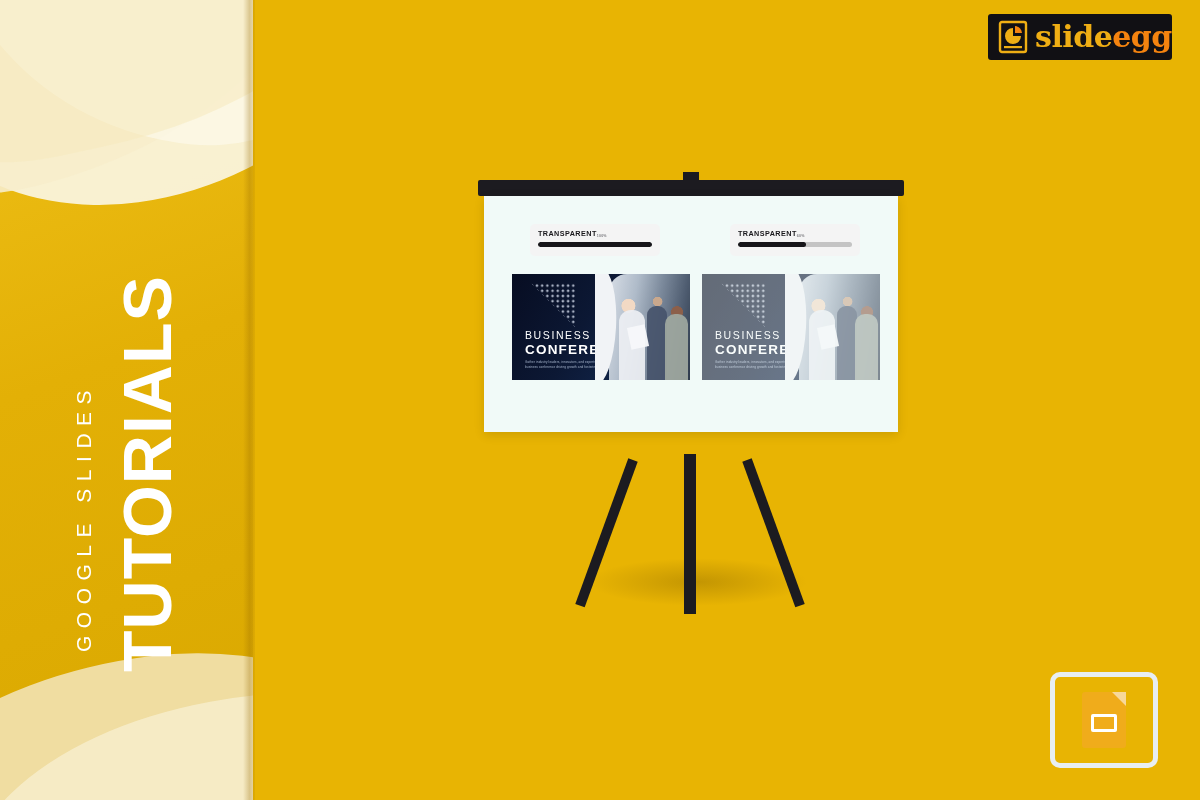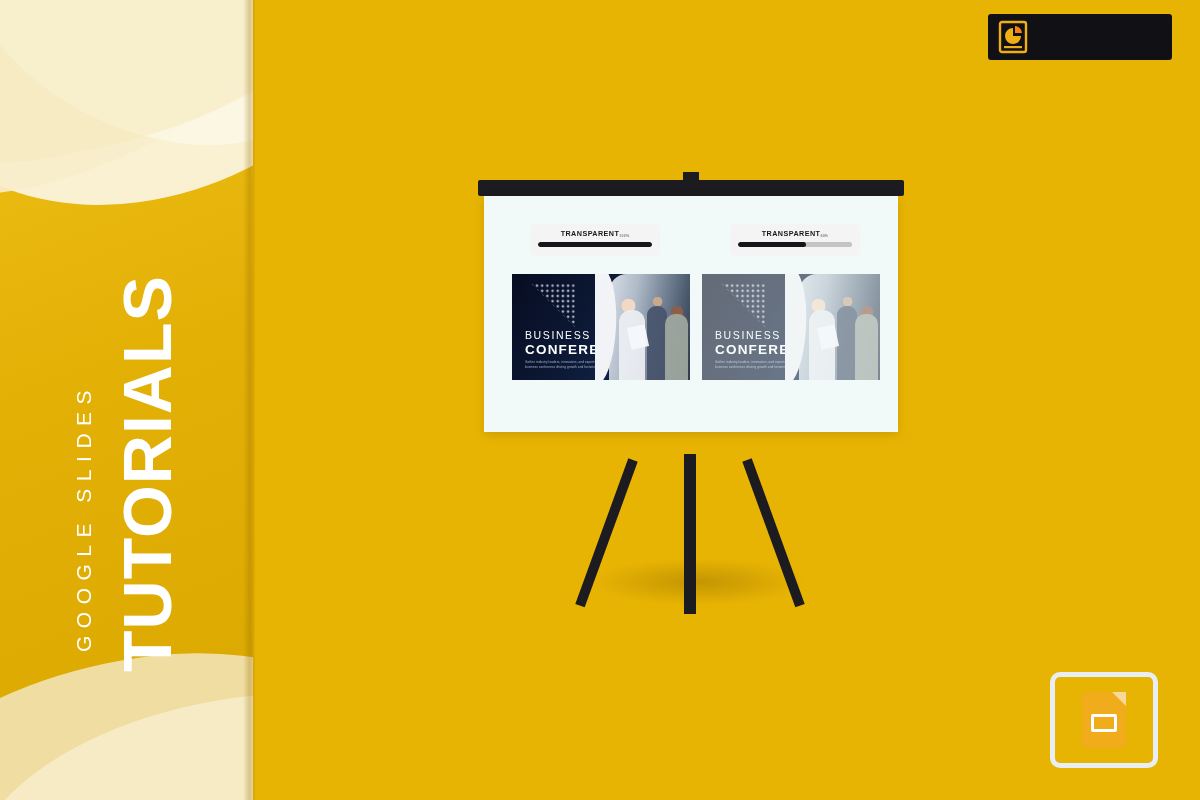--- a/index.html
+++ b/index.html
@@ -124,21 +124,21 @@
   #leg-left { left:150px; top:20px; width:10px; height:155px; transform-origin:top center; transform:rotate(20deg); }
   #leg-right { left:264px; top:20px; width:10px; height:155px; transform-origin:top center; transform:rotate(-20deg); }
 
   
   .transp-widget {
     position:absolute; top:28px; width:130px; height:32px;
     background:#F4F4F4; border-radius:5px; padding:5px 8px 0 8px;
   }
   #transp-left { left:46px; }
   #transp-right { left:246px; }
-  .tw-row { display:flex; align-items:flex-end; justify-content:center; }
+  .tw-row { display:flex; align-items:flex-end; justify-content:flex-start; }
   .tw-label { font-size:7.2px; font-weight:700; color:#18171B; letter-spacing:.45px; }
   .tw-pct { font-size:3.6px; font-weight:700; color:#7C7C80; letter-spacing:.2px; }
   .tw-track {
     margin-top:4px; width:100%; height:5px;
     background:#C4C4C4; border-radius:3px; overflow:hidden;
   }
   .tw-fill { height:100%; background:#161519; border-radius:3px; }
 
   
   .slide-card {
@@ -241,20 +241,24 @@
 <div id="panel-divider"></div>
 
 <div id="slidegg-logo">
   <div id="logo-mark">
     <svg width="30" height="34" viewBox="0 0 30 34" aria-hidden="true">
       <rect x="2" y="2" width="26" height="30" rx="2" fill="none" stroke="#EFAE14" stroke-width="2.4"></rect>
       <path d="M15 8 a8 8 0 1 0 8 8 h-8 z" fill="#EFAE14"></path>
       <path d="M17 6 a8 8 0 0 1 7 7 h-7 z" fill="#F4830F"></path>
       <rect x="6" y="26" width="18" height="2.2" fill="#EFAE14"></rect>
     </svg>
+  </div>
+  <div id="logo-word">
+    <span class="lw-a">slide</span>
+      <span class="lw-b">egg</span>
   </div>
 </div>
 
 <div id="board">
   <div id="board-tab"></div>
   <div id="board-topbar"></div>
 
   <div id="board-screen">
 
     <div class="transp-widget" id="transp-left">

